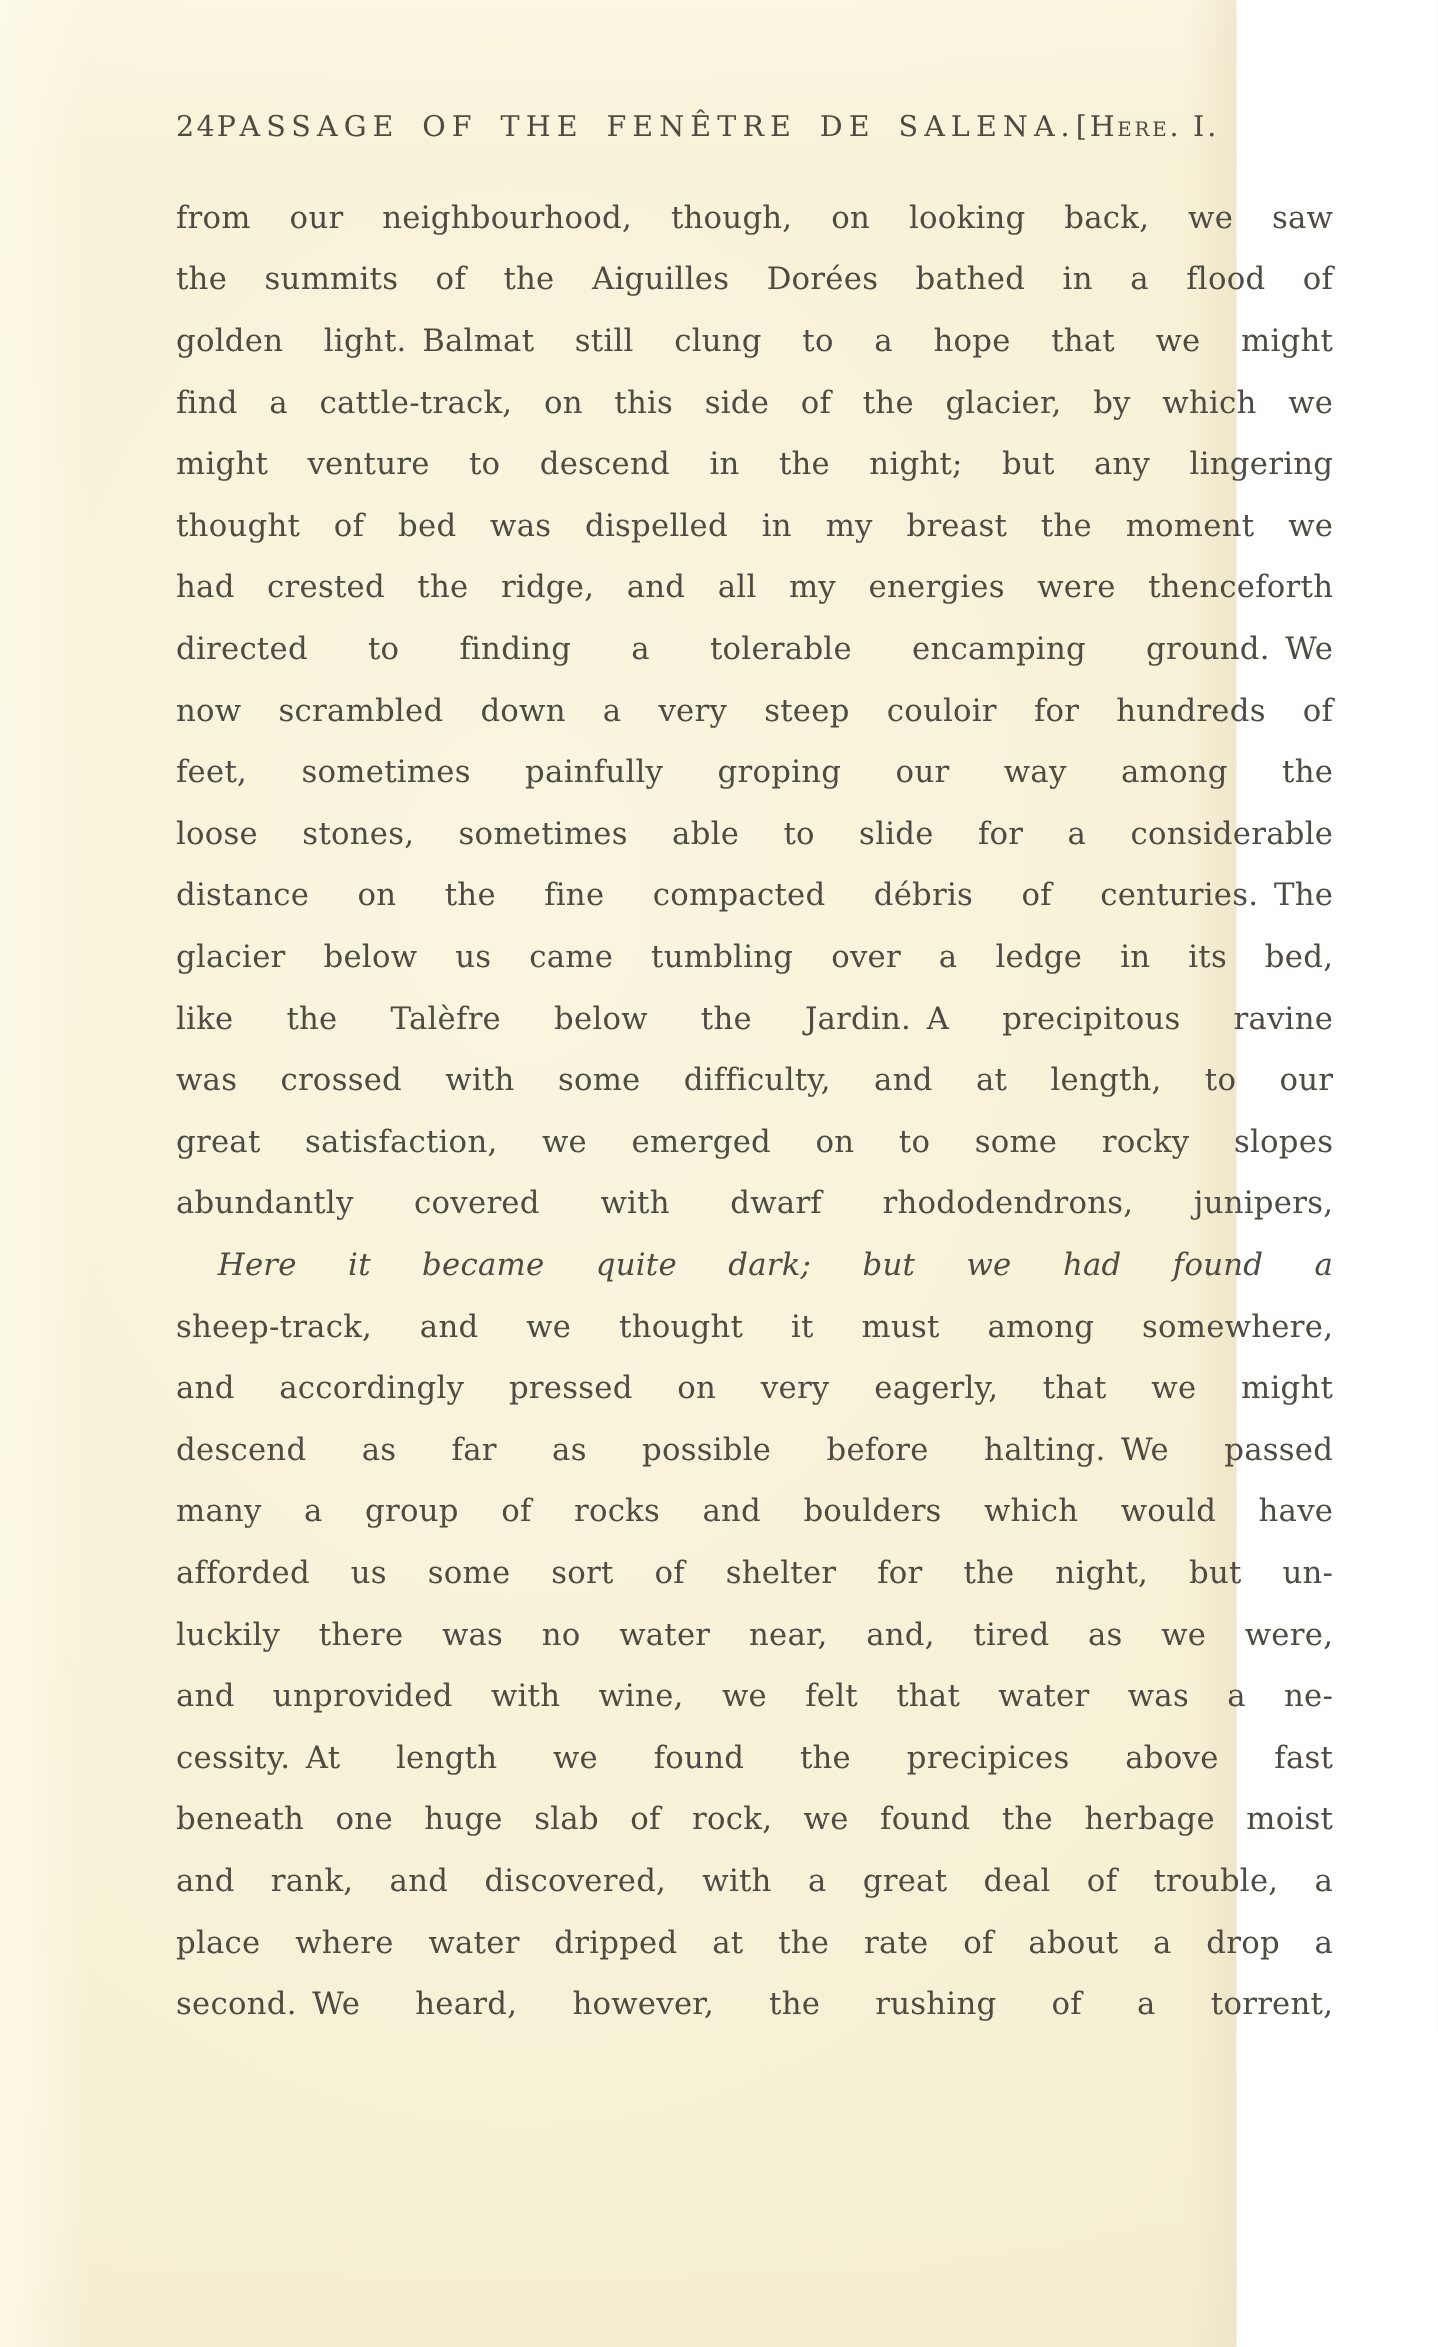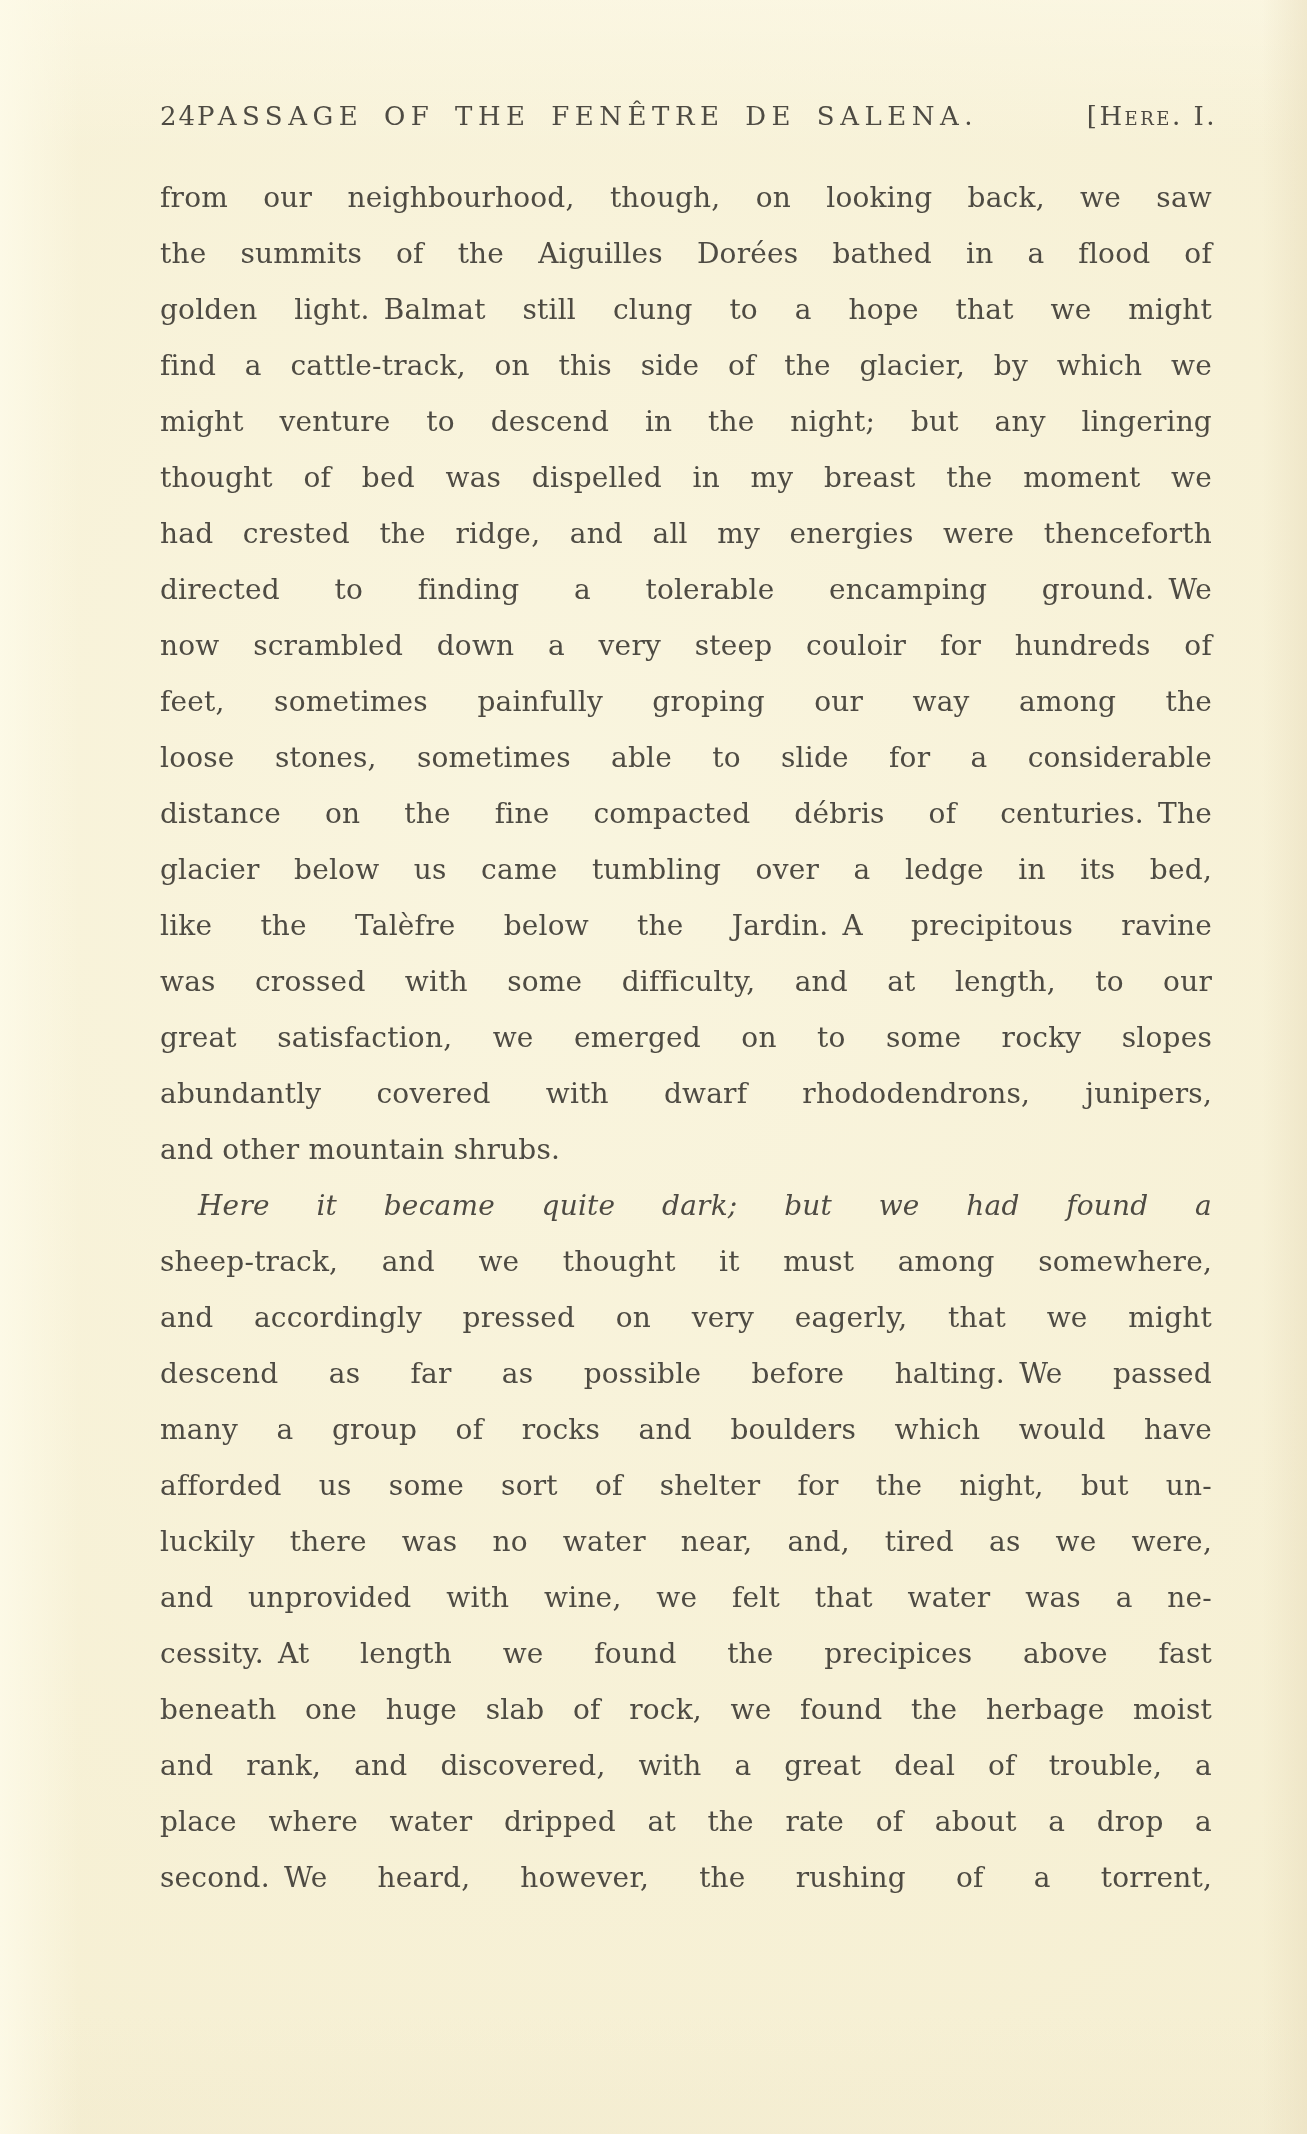--- a/index.html
+++ b/index.html
@@ -11,21 +11,21 @@
     padding: 0;
   }
   body {
     width: 1307px;
     height: 2134px;
     overflow: hidden;
     font-family: "DejaVu Serif", "Liberation Serif", serif;
   }
   .page {
     position: relative;
-    width: 1307px;
+    width: 1124px;
     height: 2134px;
     background-color: var(--paper, #f7f1d5);
     background-image:
       linear-gradient(90deg, rgba(253,250,232,0.9) 0px, rgba(253,250,232,0) 80px),
       linear-gradient(270deg, rgba(233,222,190,0.55) 0px, rgba(233,222,190,0) 45px),
       linear-gradient(180deg, rgba(255,252,238,0.45) 0px, rgba(255,252,238,0) 150px),
       linear-gradient(0deg, rgba(240,232,205,0.35) 0px, rgba(240,232,205,0) 120px),
       radial-gradient(ellipse 115% 85% at 42% 38%, rgba(255,254,245,0.30), rgba(238,229,198,0.14) 80%);
     color: var(--ink, #4e4b43);
   }
@@ -97,21 +97,20 @@
       <div class="line">directed to finding a tolerable encamping ground. We</div>
       <div class="line">now scrambled down a very steep couloir for hundreds of</div>
       <div class="line">feet, sometimes painfully groping our way among the</div>
       <div class="line">loose stones, sometimes able to slide for a considerable</div>
       <div class="line">distance on the fine compacted débris of centuries. The</div>
       <div class="line">glacier below us came tumbling over a ledge in its bed,</div>
       <div class="line">like the Talèfre below the Jardin. A precipitous ravine</div>
       <div class="line">was crossed with some difficulty, and at length, to our</div>
       <div class="line">great satisfaction, we emerged on to some rocky slopes</div>
       <div class="line">abundantly covered with dwarf rhododendrons, junipers,</div>
-      <div class="line para-end">and other mountain shrubs.</div>
       <div class="line indent">Here it became quite dark; but we had found a</div>
       <div class="line">sheep-track, and we thought it must among somewhere,</div>
       <div class="line">and accordingly pressed on very eagerly, that we might</div>
       <div class="line">descend as far as possible before halting. We passed</div>
       <div class="line">many a group of rocks and boulders which would have</div>
       <div class="line">afforded us some sort of shelter for the night, but un-</div>
       <div class="line">luckily there was no water near, and, tired as we were,</div>
       <div class="line">and unprovided with wine, we felt that water was a ne-</div>
       <div class="line">cessity. At length we found the precipices above fast</div>
       <div class="line">beneath one huge slab of rock, we found the herbage moist</div>

